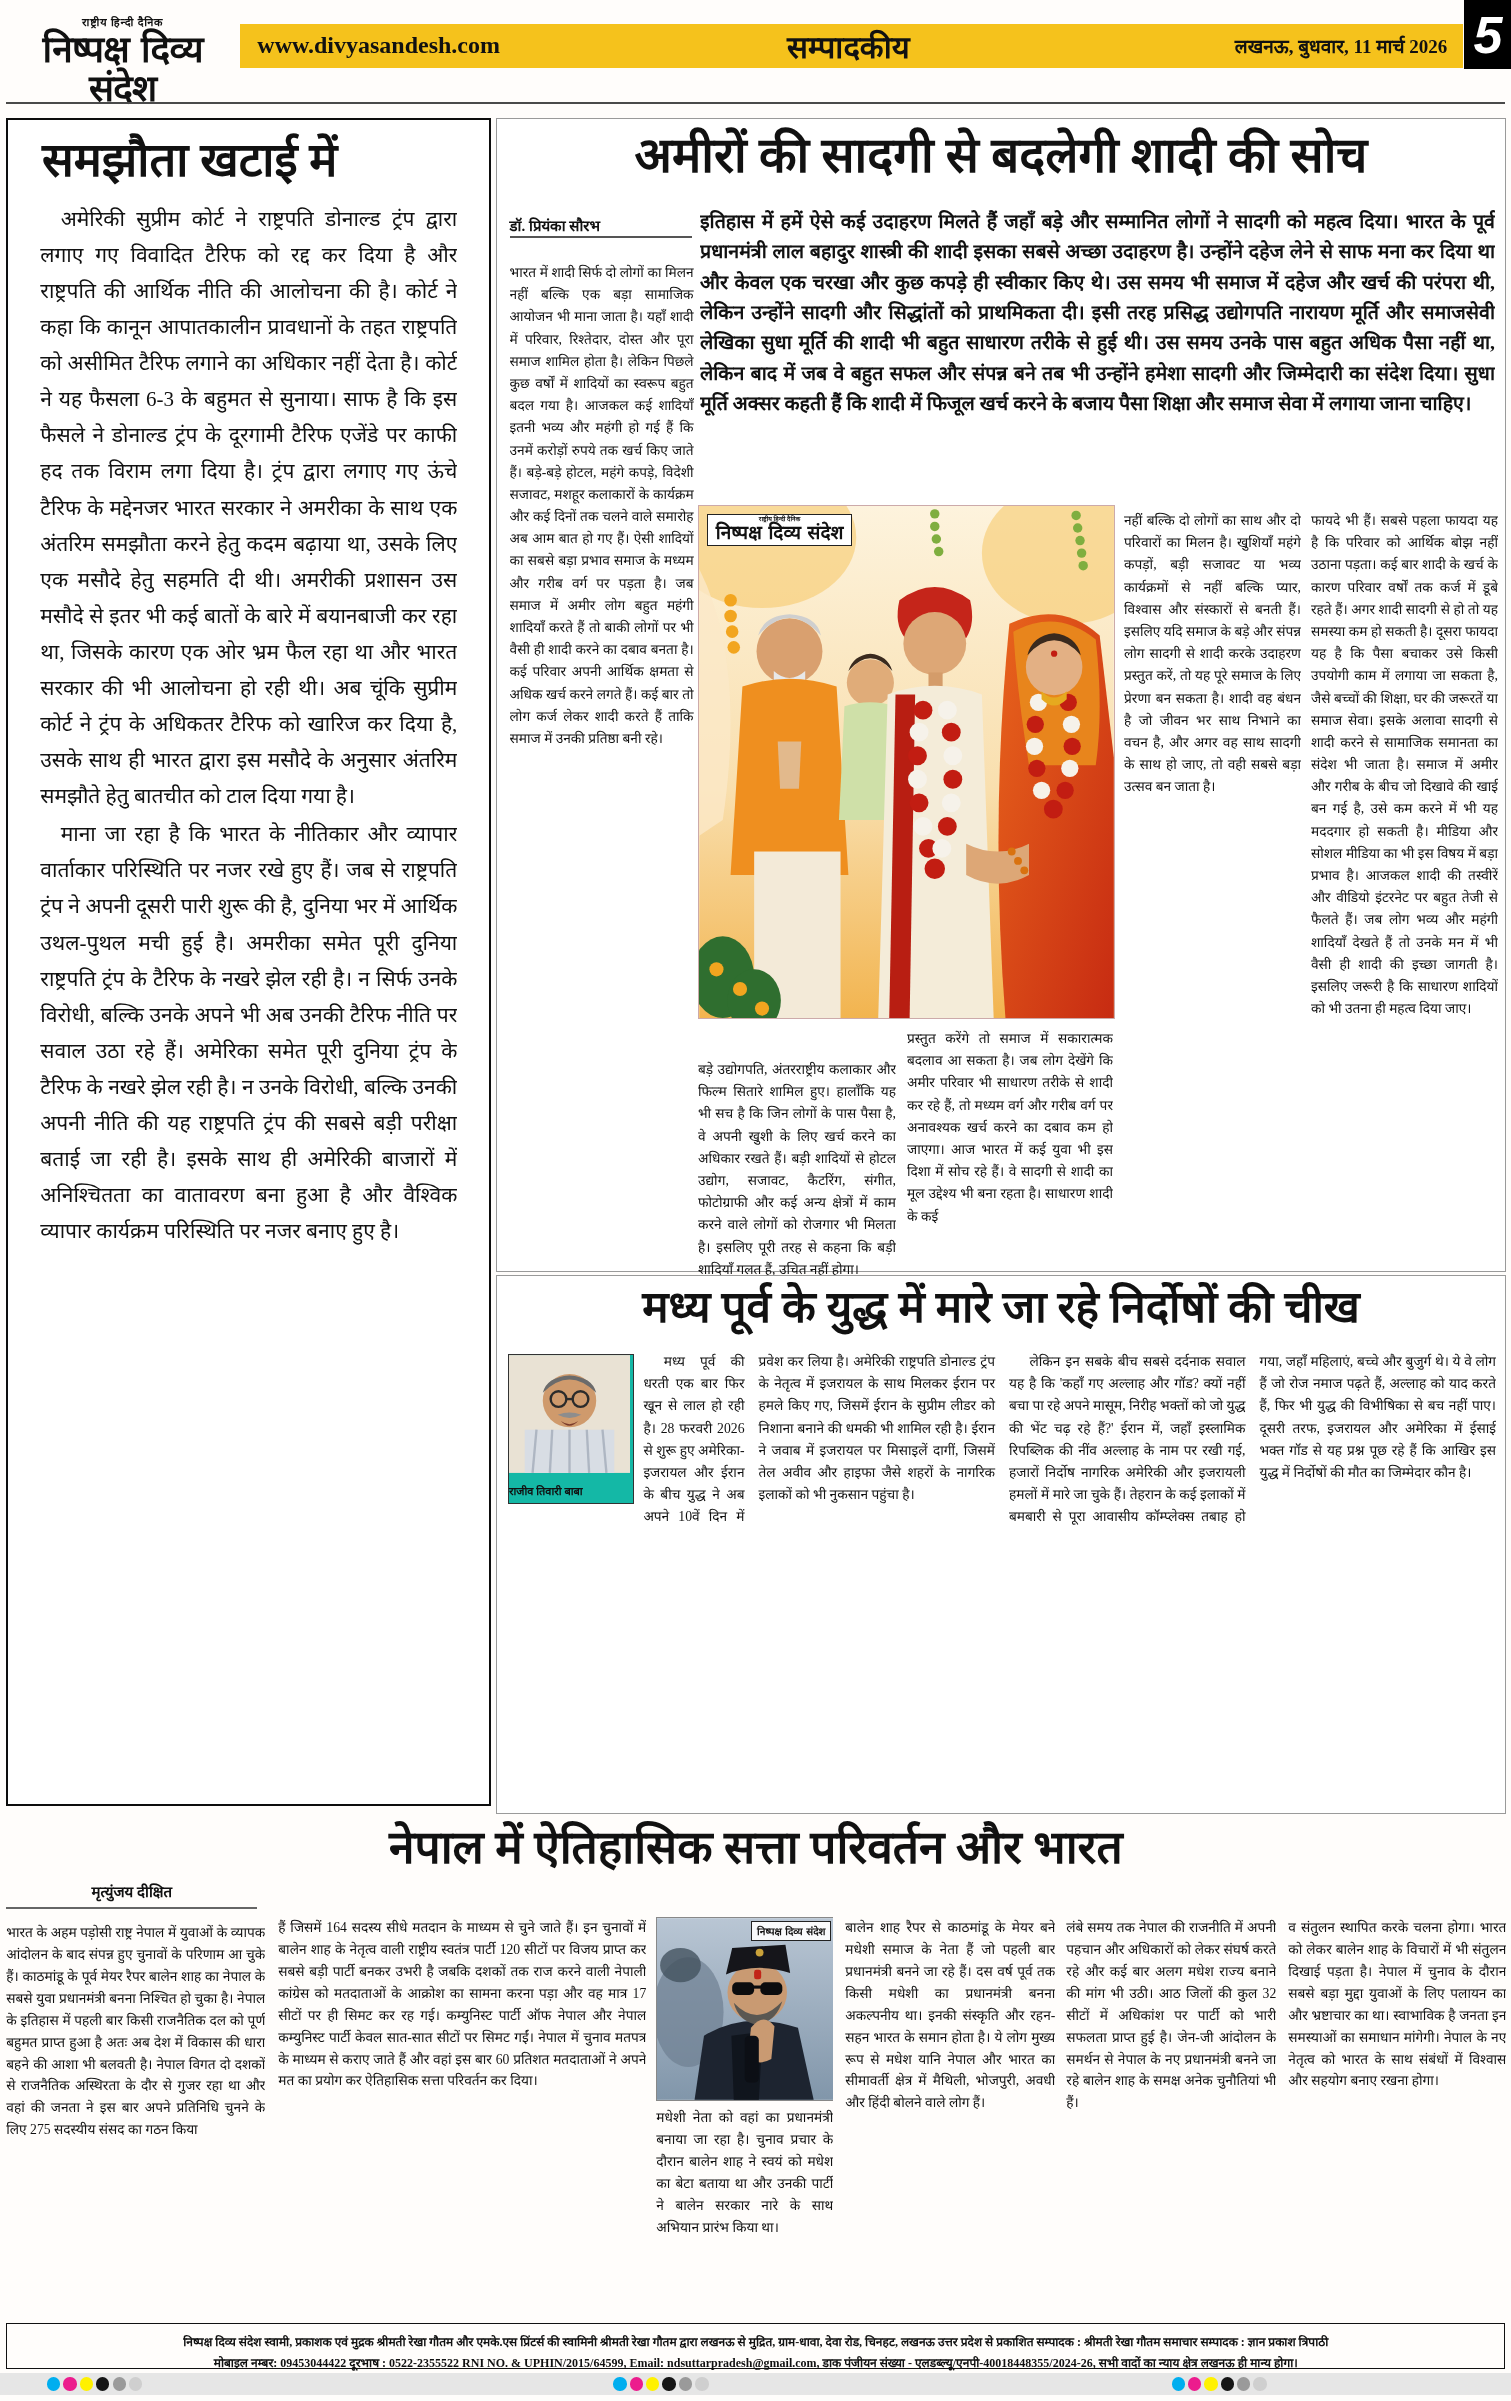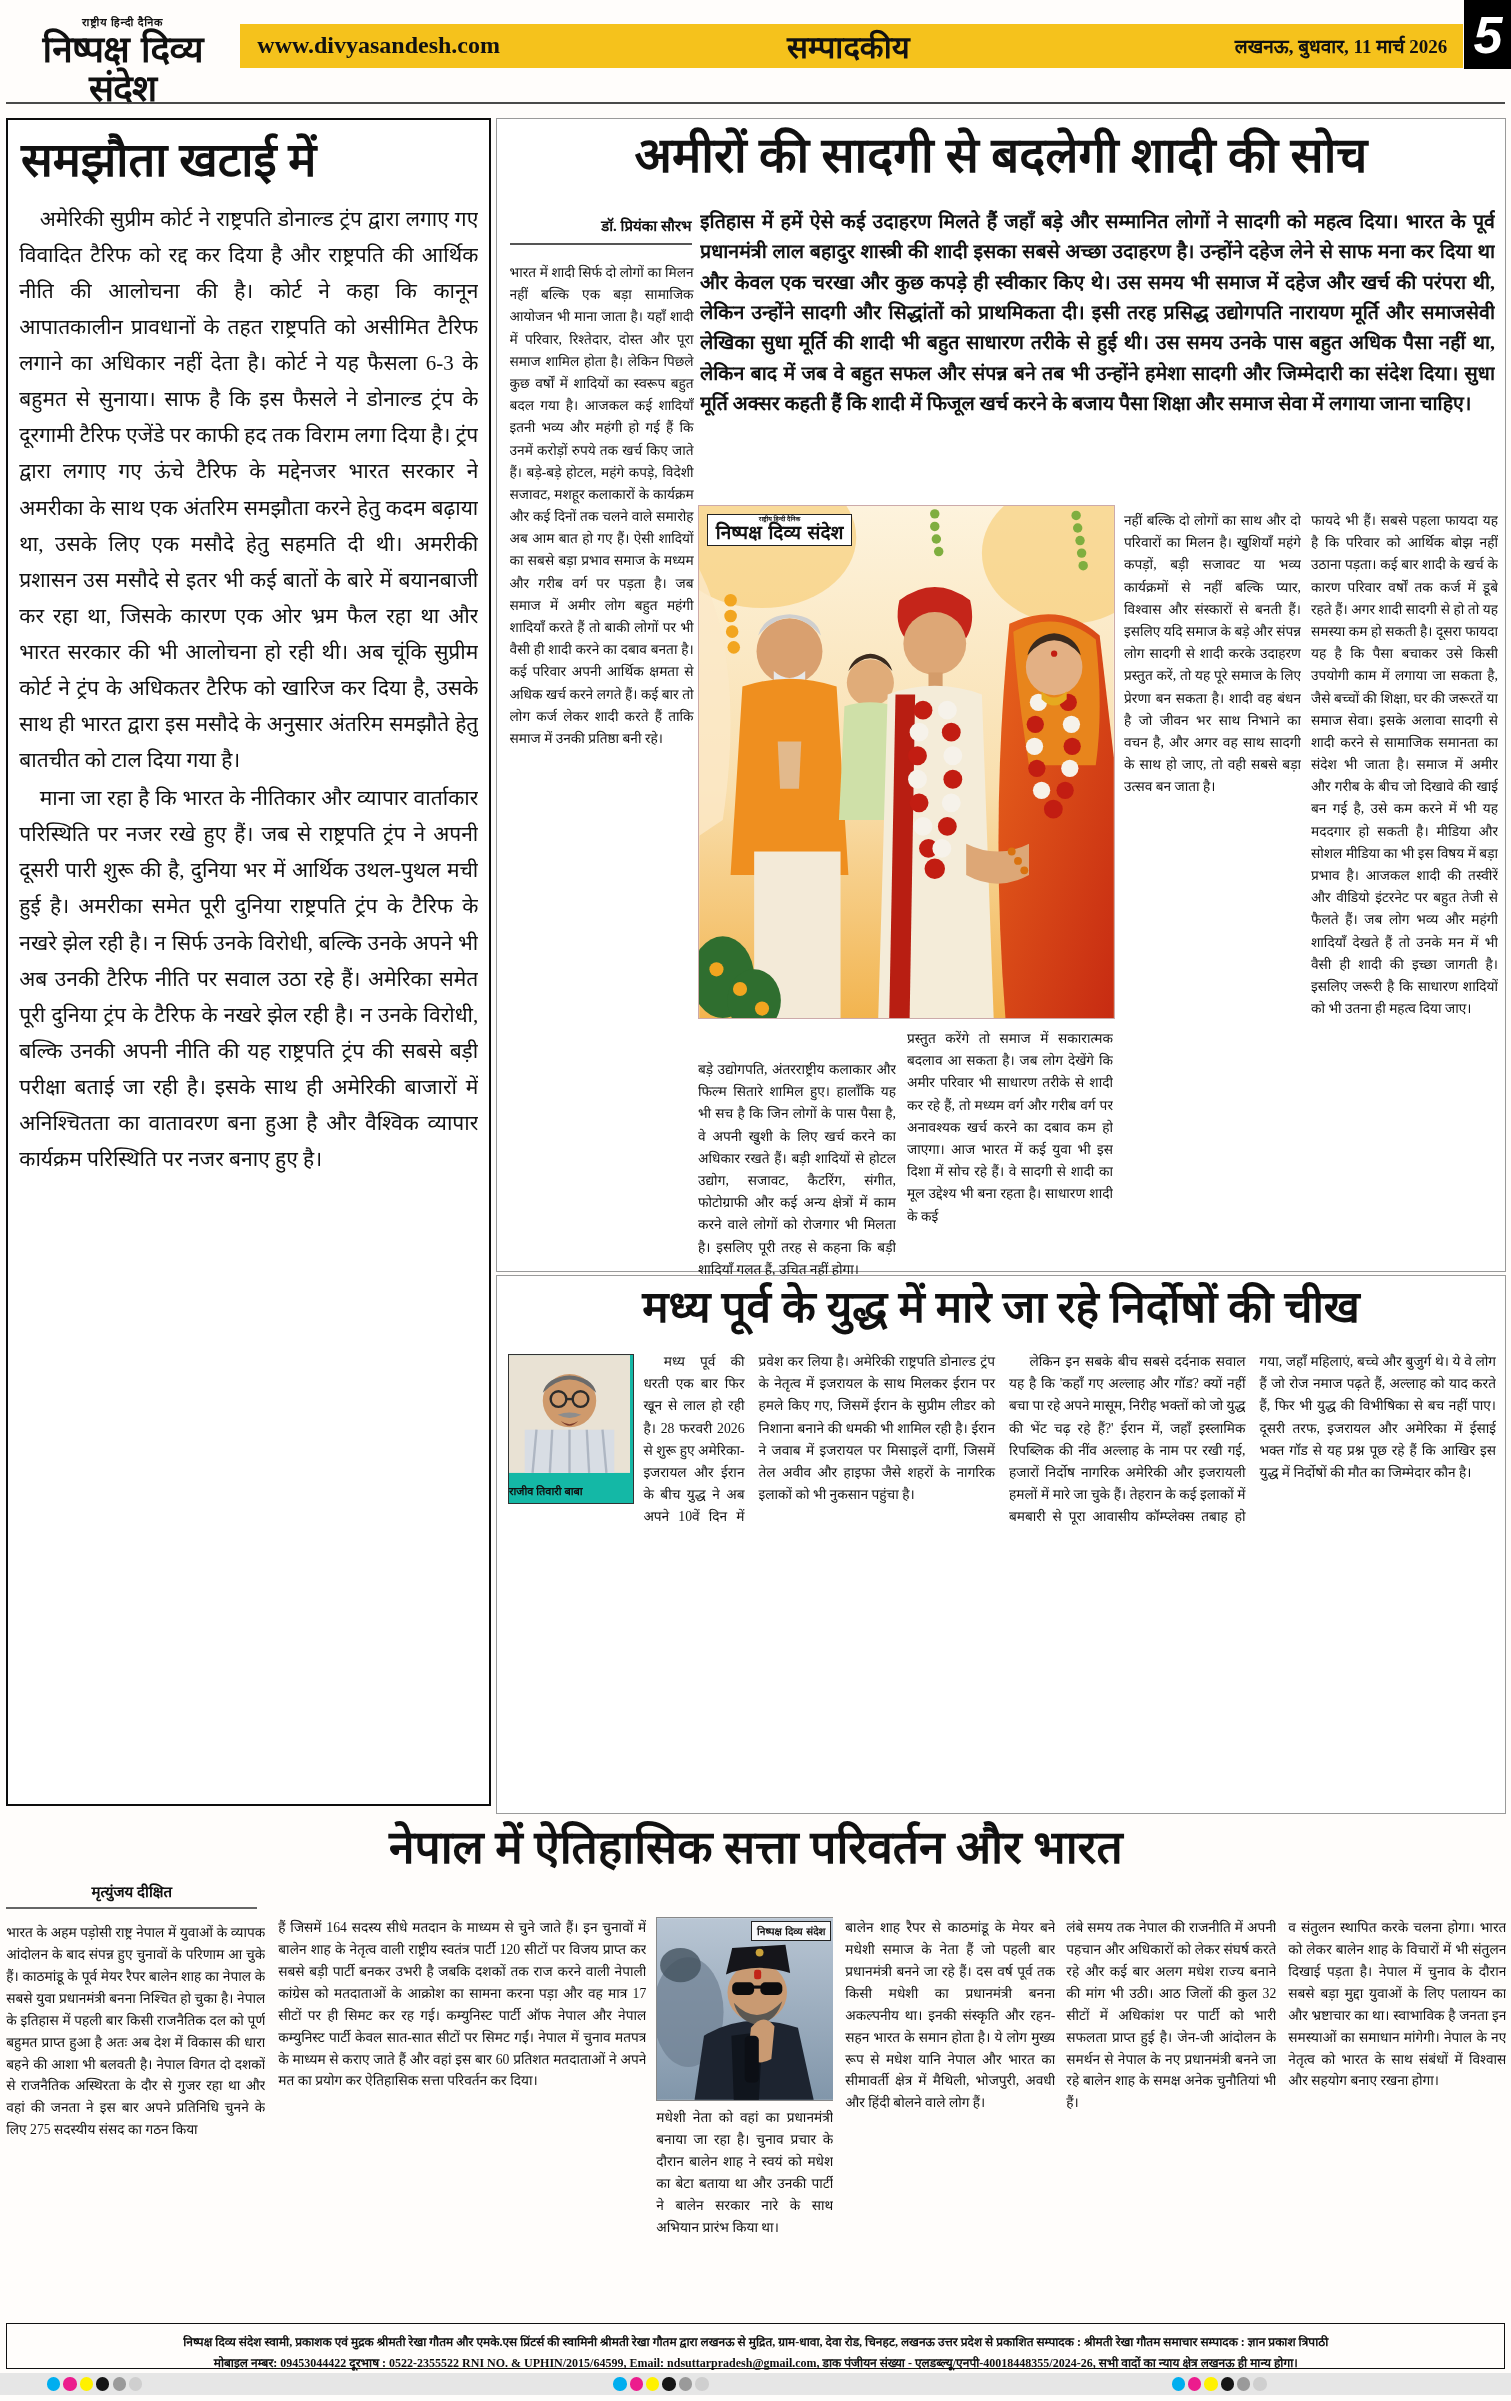--- a/index.html
+++ b/index.html
@@ -22,31 +22,31 @@
           display:flex;align-items:center;justify-content:center;
           font-size:52px;font-weight:900;font-style:italic;font-family:"Liberation Sans",sans-serif;}
   .toprule{left:6.3px;top:102px;width:1499px;height:2.4px;background:#4a4a4a;}
 
   
   .bodytext{font-size:13.7px;line-height:1.62;text-align:justify;overflow:hidden;}
   .bodytext p{margin:0 0 1.6px 0;text-indent:20.4px;}
 
   
   .editorial{left:6.3px;top:118px;width:485px;height:1688px;border:2.4px solid #0d0d0d;
-             background:#fff;box-sizing:border-box;padding:11px 11px;}
+             background:#fff;box-sizing:border-box;padding:11px 32px;}
   .editorial h1{margin:4.7px 0 15.7px 1.6px;font-size:47px;font-weight:900;line-height:1.05;}
   .editorial .bodytext{font-size:21px;line-height:1.72;height:1539px;}
 
   
   .mainbox{left:496px;top:118px;width:1010px;height:1154px;border:1.6px solid #9a9a9a;
            background:#fff;box-sizing:border-box;}
   .mainbox h1{position:absolute;left:0;top:3.1px;width:100%;text-align:center;
               font-size:49px;font-weight:900;margin:0;line-height:1.4;}
-  .bylineblk{position:absolute;left:12.6px;top:96px;width:182px;text-align:right;
-             font-size:15px;font-weight:700;padding-bottom:8px;border-bottom:2.4px solid #555;}
+  .bylineblk{position:absolute;left:12.6px;top:96px;width:182px;text-align:left;
+             font-size:15px;font-weight:700;padding-bottom:1px;border-bottom:2.4px solid #555;}
   .lead{position:absolute;left:203px;top:88px;width:795px;height:297px;
         font-size:19.6px;font-weight:700;line-height:1.55;text-align:justify;overflow:hidden;}
   .colL{position:absolute;left:12.6px;top:143px;width:184px;height:996px;}
   .photo{position:absolute;left:201px;top:386px;width:415px;height:512px;border:0.8px solid #caa; overflow:hidden;}
   .wm{position:absolute;left:7.9px;top:7.9px;background:#fff;border:0.8px solid #222;
       padding:1.6px 7.9px 3.1px 7.9px;text-align:center;line-height:1;}
   .wm .wm-small{font-size:6.3px;font-weight:700;display:block;}
   .wm .wm-big{font-size:19px;font-weight:900;font-family:"DejaVu Serif",serif;}
   .colB1{position:absolute;left:201px;top:909px;width:198px;height:232px;margin-top:31px;}
   .colB2{position:absolute;left:410px;top:909px;width:206px;height:232px;}

